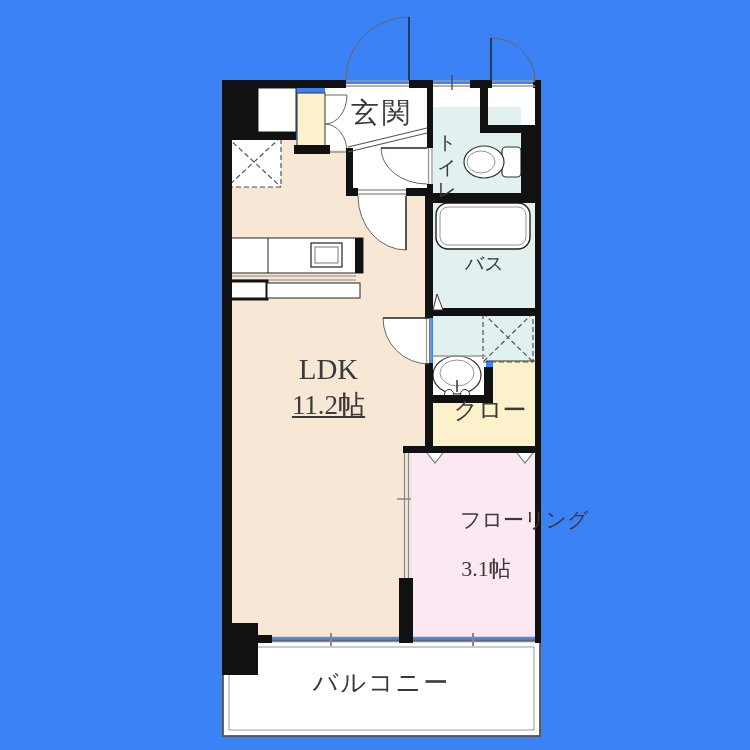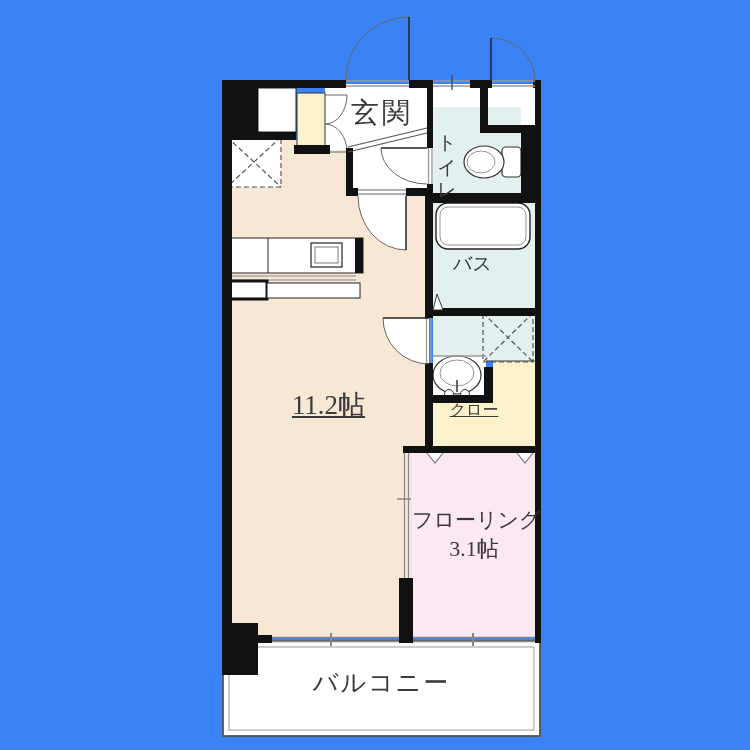--- a/index.html
+++ b/index.html
@@ -8,26 +8,26 @@
   #drawing{position:absolute;left:0;top:0;}
   .wall{fill:var(--wall);}
   .f-ldk{fill:var(--ldk_floor);}
   .f-wet{fill:var(--wet_area);}
   .f-store{fill:var(--storage);}
   .f-bed{fill:var(--bedroom);}
   .lbl{position:absolute;color:var(--text);text-align:center;white-space:pre;}
   .lbl-genkan{left:330px;top:94px;width:104px;font-size:28px;letter-spacing:3px;}
   .lbl-toilet{left:434px;top:121px;height:76px;font-size:19px;letter-spacing:3px;
               writing-mode:vertical-rl;text-align:left;}
-  .lbl-bath{left:421px;top:253px;width:103px;font-size:19px;line-height:22px;}
+  .lbl-bath{left:433px;top:253px;width:103px;font-size:19px;line-height:22px;}
   .lbl-ldk{left:232px;top:351px;width:193px;font-size:29px;line-height:36px;}
   .lbl-ldk-area{left:232px;top:387px;width:193px;font-size:27px;text-decoration:underline;}
-  .lbl-closet{left:420px;top:399px;width:108px;font-size:16px;line-height:22px;text-decoration:underline;}
-  .lbl-floor{left:412px;top:506px;width:124px;font-size:21px;}
-  .lbl-floor-area{left:412px;top:534px;width:124px;font-size:22px;}
+  .lbl-closet{left:436px;top:399px;width:108px;font-size:24px;line-height:22px;}
+  .lbl-floor{left:412px;top:506px;width:124px;font-size:21px;padding-left:48px;}
+  .lbl-floor-area{left:412px;top:554px;width:124px;font-size:22px;padding-left:12px;}
   .lbl-balcony{left:222px;top:666px;width:319px;font-size:25px;letter-spacing:2px;}
 </style>
 </head>
 <body>
 
 <div id="canvas">
 
 <svg id="drawing" width="750" height="750" viewBox="0 0 750 750">
 
   <g>
@@ -197,19 +197,20 @@
   <path d="M433,310 L443,310 L437,294 Z" fill="#ffffff" stroke="#333" stroke-width="1"></path>
   <g fill="#ffffff" stroke="#777" stroke-width="1.2">
     <path d="M427,453 L435,463 L443,453"></path>
     <path d="M517,453 L525,463 L533,453"></path>
   </g>
 </svg>
 
 <div class="lbl lbl-genkan">玄関</div>
 <div class="lbl lbl-toilet">トイレ</div>
 <div class="lbl lbl-bath"><div>バス</div></div>
+<div class="lbl lbl-ldk">LDK</div>
 <div class="lbl lbl-ldk-area">11.2帖</div>
 <div class="lbl lbl-closet"><div>クロー</div></div>
 <div class="lbl lbl-floor">フローリング</div>
 <div class="lbl lbl-floor-area">3.1帖</div>
 <div class="lbl lbl-balcony">バルコニー</div>
 
 </div>
 
 </body></html>

